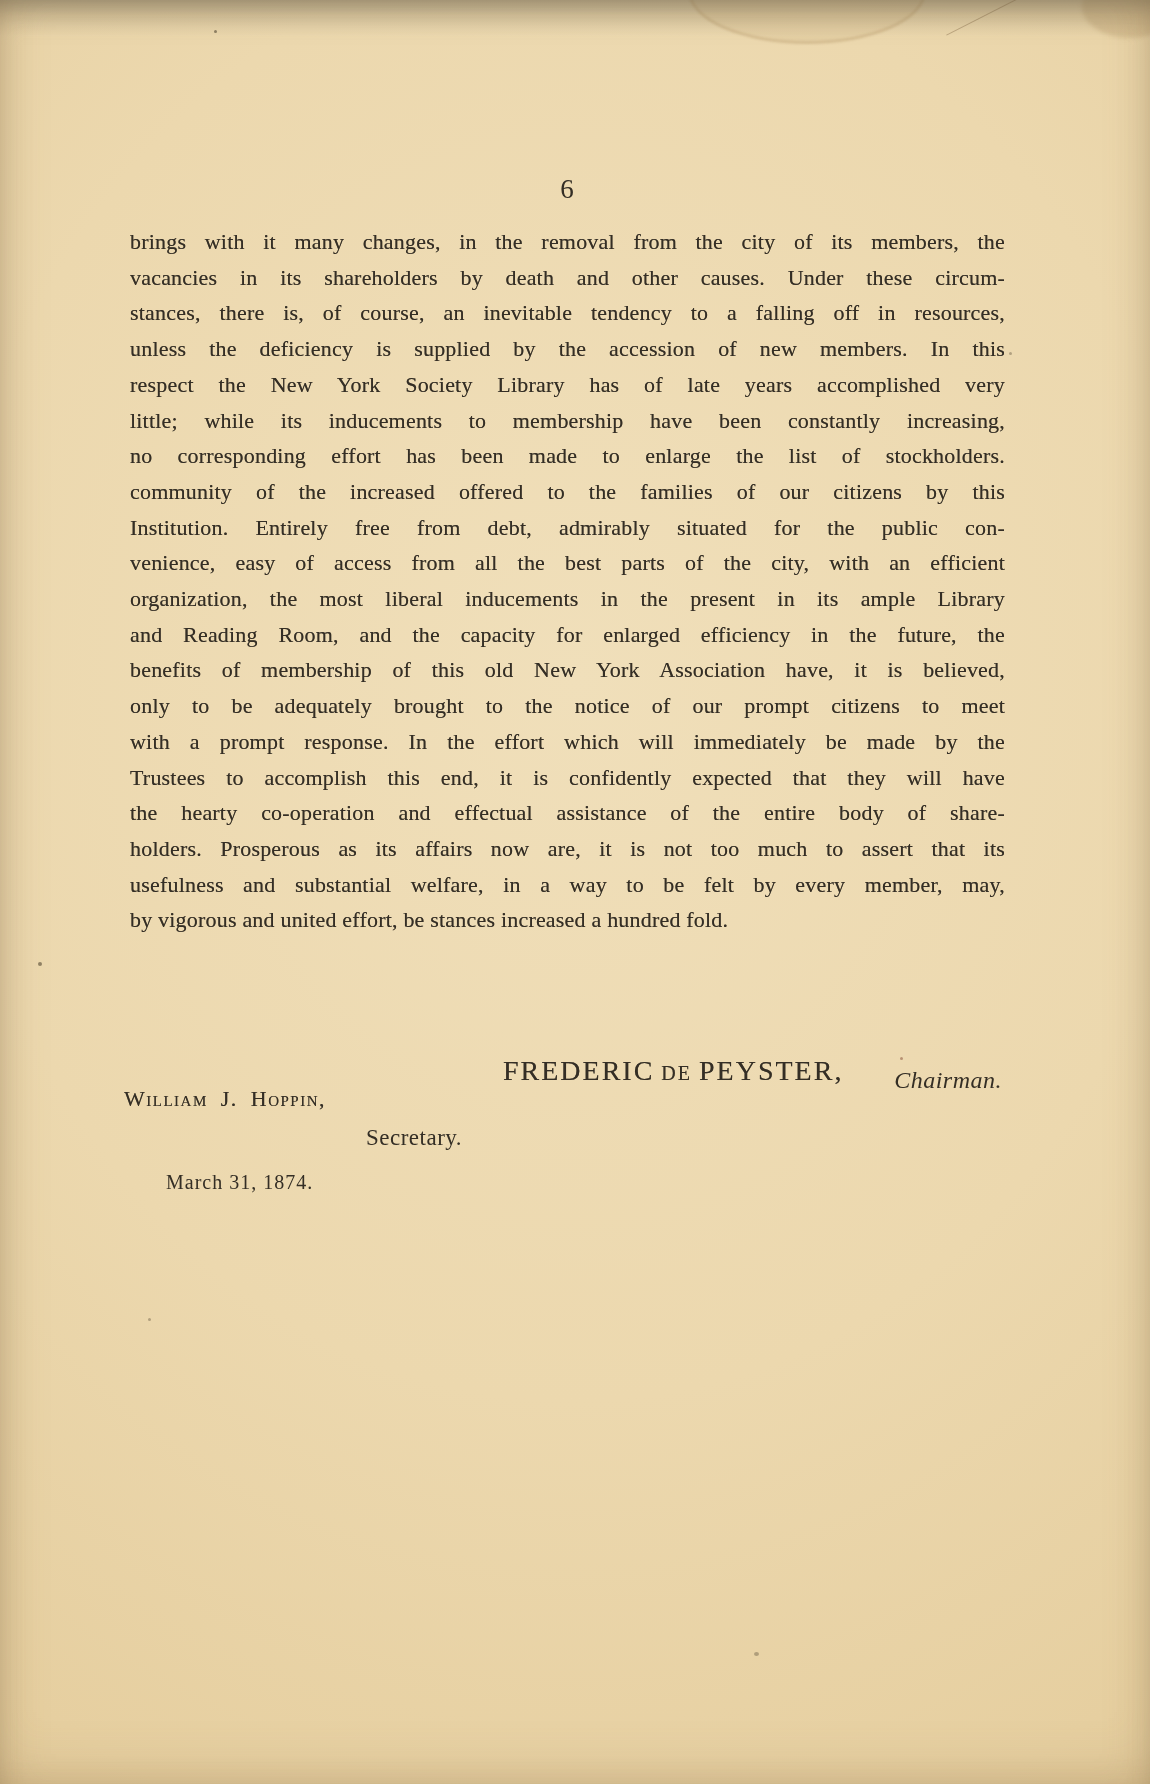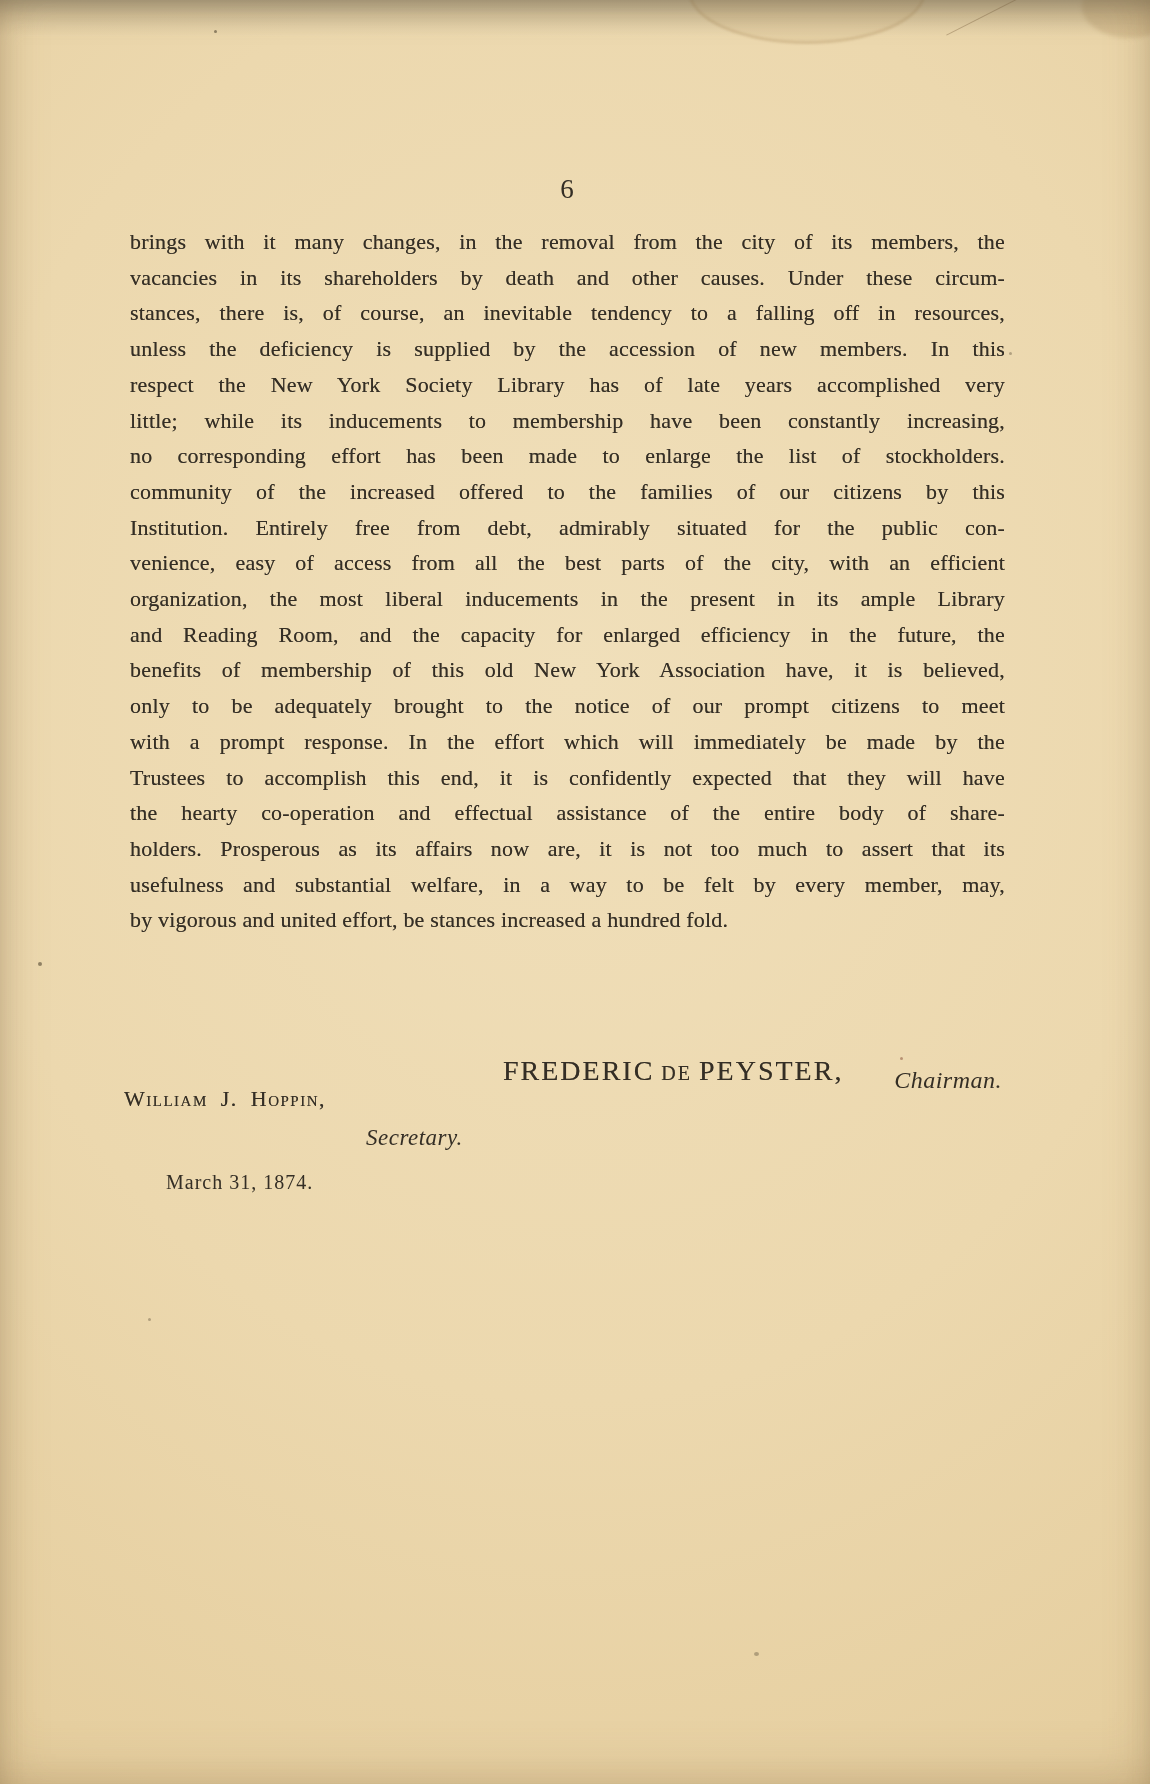--- a/index.html
+++ b/index.html
@@ -117,21 +117,20 @@
     font-variant: small-caps;
     font-size: 22px;
     line-height: 1.2;
     letter-spacing: 1.5px;
     word-spacing: 6px;
     text-shadow: 0 0 0.5px rgba(52, 46, 37, 0.6);
   }
   .sig-secretary-title {
     position: absolute;
     left: 366px; top: 1124px;
-    font-style: italic;
     font-size: 23px;
     line-height: 1.2;
     letter-spacing: 0.5px;
   }
   .sig-date {
     position: absolute;
     left: 166px; top: 1170px;
     font-size: 20px;
     line-height: 1.2;
     letter-spacing: 1px;

